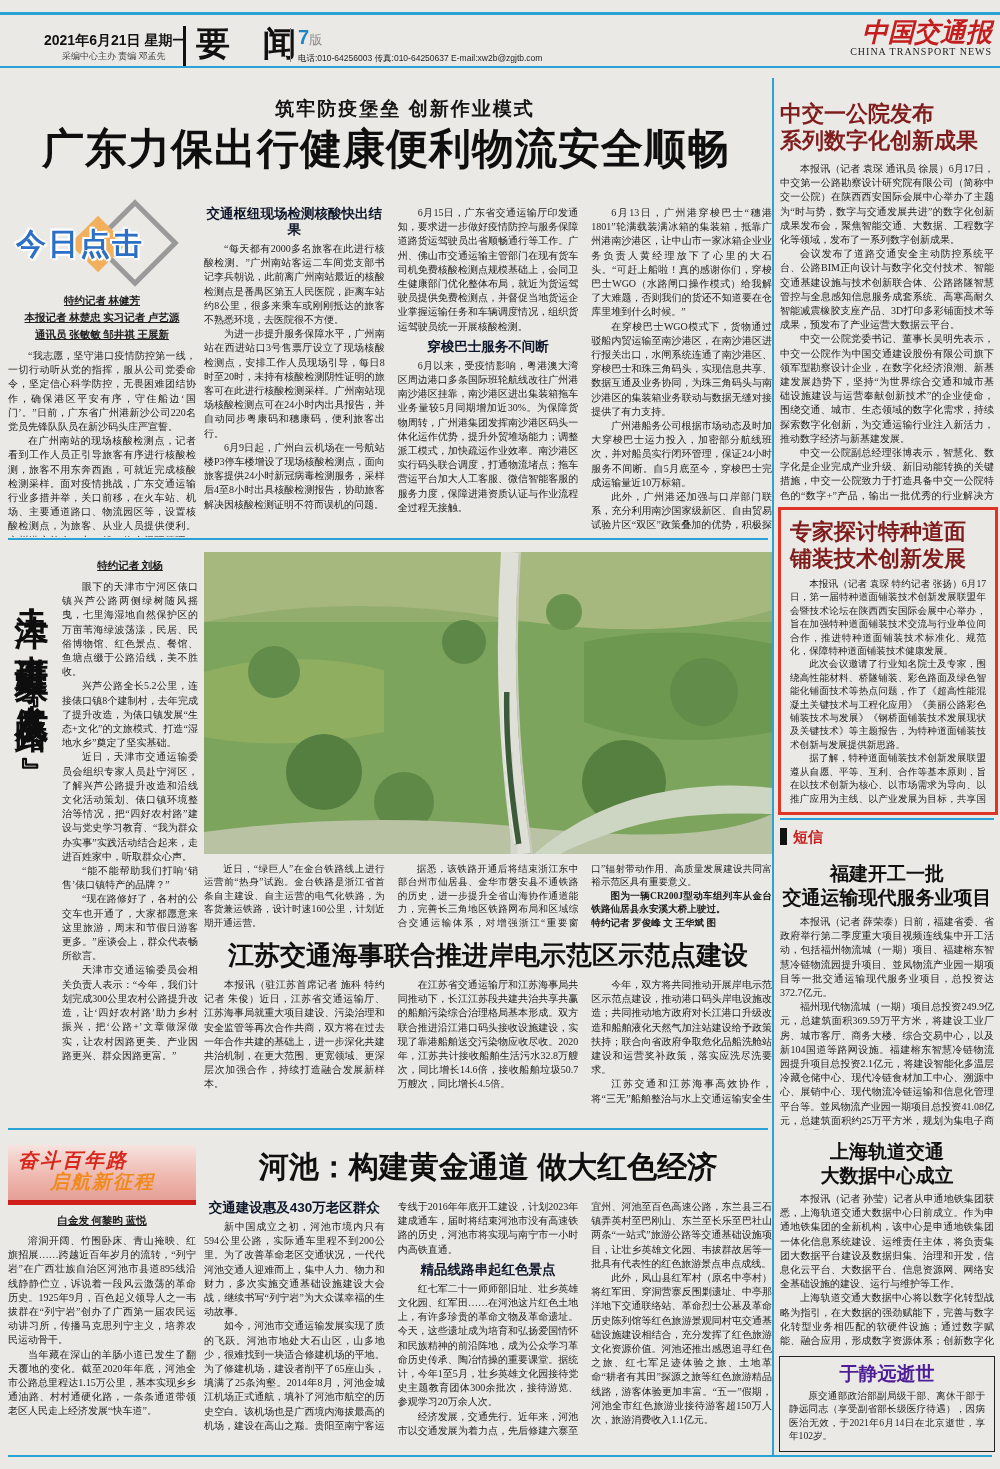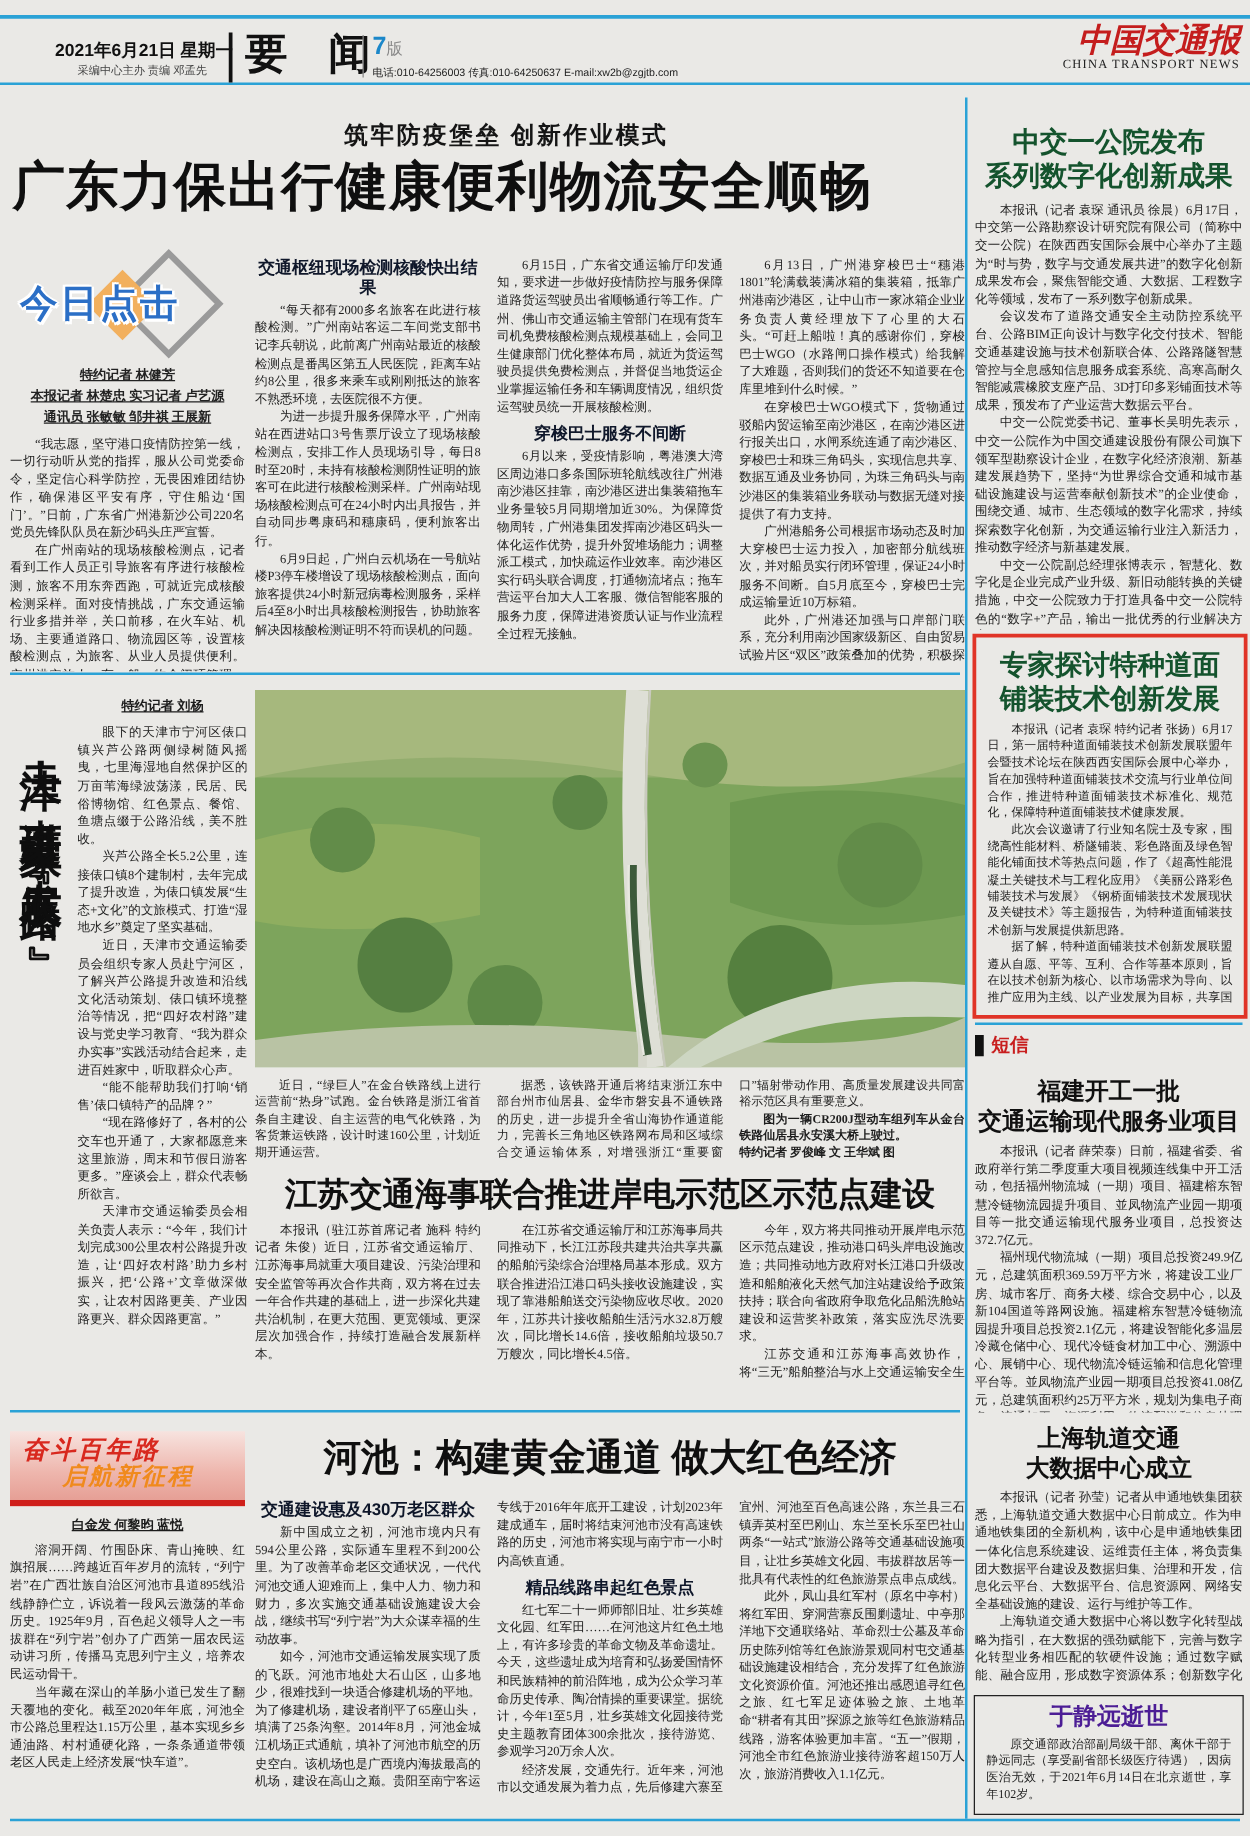--- a/index.html
+++ b/index.html
@@ -11,23 +11,23 @@
   .mh-date{font:bold 14px/16px "Liberation Sans",sans-serif;color:#111;}
   .mh-dept{font:9px/11px "Liberation Serif",serif;color:#444;}
   .mh-section{font:bold 34px/36px "Liberation Serif",serif;letter-spacing:12px;color:#111;}
   .mh-pageno{font:bold 20px/22px "Liberation Sans",sans-serif;color:#1b87c9;}
   .mh-pageword{font:13px/15px "Liberation Serif",serif;color:#8a8a8a;}
   .mh-contact{font:8.5px/10px "Liberation Sans",sans-serif;color:#222;}
   .mh-logo{font:bold italic 26px/26px "Liberation Serif",serif;color:#c41d1d;}
   .mh-logoen{font:10px/12px "Liberation Serif",serif;color:#222;letter-spacing:1px;}
   
   .kicker{font:bold 19px/22px "Liberation Sans",sans-serif;text-align:center;color:#151515;letter-spacing:2px;}
-  .mainline{font:bold 42px/46px "Liberation Sans",sans-serif;color:#0f0f0f;letter-spacing:1px;}
+  .mainline{font:bold 42px/46px "Liberation Sans",sans-serif;text-align:center;color:#0f0f0f;letter-spacing:1px;}
   .h2c{font:bold 26px/30px "Liberation Sans",sans-serif;text-align:center;color:#101010;}
-  .h2r{font:bold 22px/27px "Liberation Sans",sans-serif;text-align:center;color:#14532d;}
+  .h2r{font:bold 22px/27px "Liberation Sans",sans-serif;color:#7f1d1d;}
   .h2r2{font:bold 19px/24px "Liberation Sans",sans-serif;text-align:center;color:#101010;}
   .colsub{font:bold 13.5px/16px "Liberation Sans",sans-serif;text-align:center;color:#0f172a;margin:5px 0 4px;}
   
   .bt{font:10px/14.2px "Liberation Serif",serif;color:#1d1d1d;}
   .bt p{margin:0;text-indent:2em;text-align:justify;}
   .bt9{font:9.6px/13.4px "Liberation Serif",serif;color:#1d1d1d;}
   .bt9 p{margin:0;text-indent:2em;text-align:justify;}
   .cols3{column-count:3;column-gap:13px;overflow:hidden;}
   .clip{overflow:hidden;}
   .byline-rows div{font:bold 10.5px/17px "Liberation Serif",serif;text-align:center;

